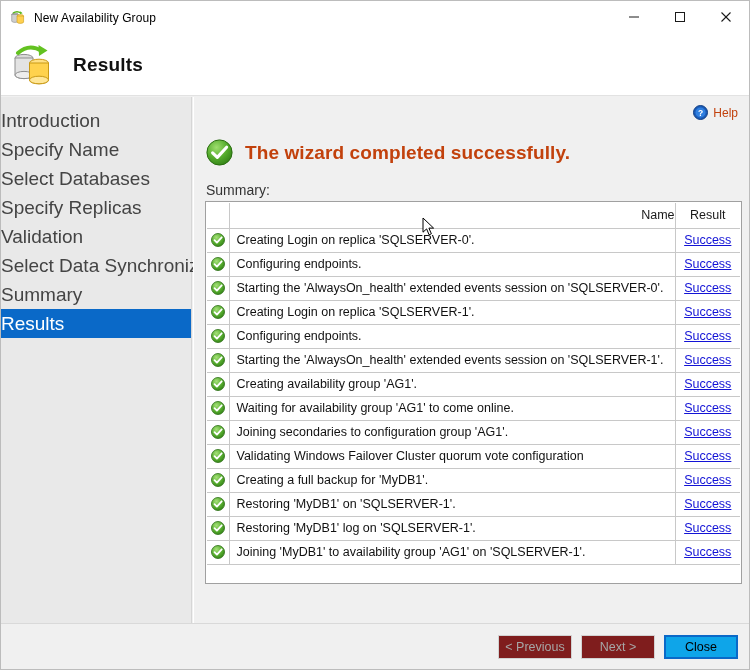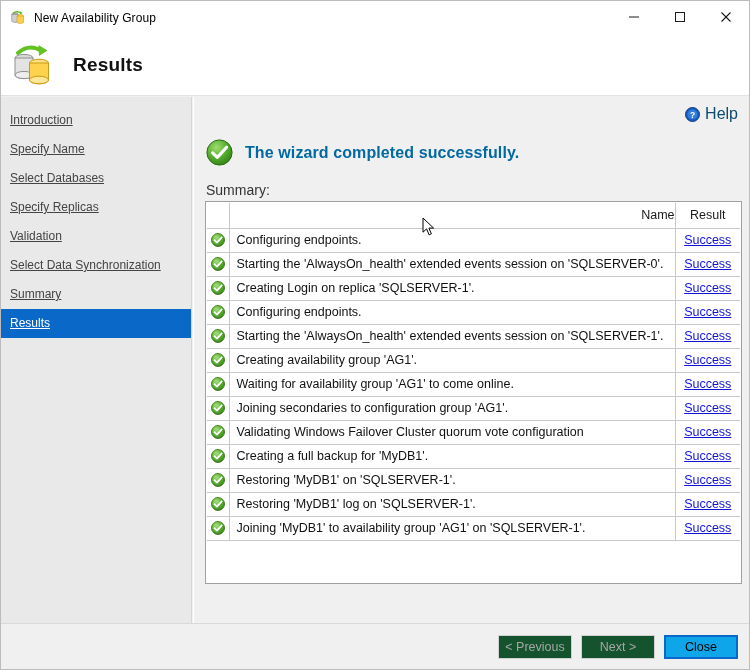--- a/index.html
+++ b/index.html
@@ -92,26 +92,24 @@
     top: 96px; left: 0;
     width: 191px;
     bottom: 0;
     background: #e9e9e9;
     padding-top: 9px;
     border-right: 1px solid #d6d6d6;
   }
   .nav-item {
     height: 29px;
     line-height: 29px;
-    padding-left: 9px;
-    font-size: 12px;
+    font-size: 19px;
     color: #444444;
     white-space: nowrap;
     cursor: default;
-    text-decoration: underline;
   }
   .nav-item.active {
     background: #0a69c8;
     color: #ffffff;
   }
 
   
   .content {
     position: absolute;
     top: 96px; left: 192px;
@@ -127,36 +125,36 @@
     align-items: center;
     gap: 5px;
     cursor: pointer;
   }
   .help-icon {
     width: 15px; height: 15px;
     flex: none;
     position: relative;
   }
   .help-text {
-    font-size: 16px;
-    color: #0c4a6e;
+    font-size: 12px;
+    color: #c2410c;
   }
 
   .status-row {
     position: absolute;
     top: 42px; left: 12px;
     display: flex;
     align-items: center;
     gap: 12px;
   }
   .status-icon { width: 27px; height: 27px; flex: none; position: relative; }
   .status-text {
-    font-size: 16px;
+    font-size: 19px;
     font-weight: bold;
-    color: #0369a1;
+    color: #c2410c;
     letter-spacing: 0.1px;
   }
 
   .summary-label {
     position: absolute;
     top: 85px; left: 12px;
     font-size: 14px;
     color: #333333;
   }
 
@@ -258,21 +256,21 @@
     background: #e1e1e1;
     border: 1px solid #adadad;
     color: #1a1a1a;
     cursor: default;
     display: flex;
     align-items: center;
     justify-content: center;
   }
   .btn.disabled {
     color: #a6a6a6;
-    background: #14532d;
+    background: #7f1d1d;
     border-color: #d2d2d2;
   }
   .btn.default {
     border: 2px solid #0a69c8;
     background: #0ea5e9;
     color: #000000;
   }
 
   
   .cursor {
@@ -399,20 +397,35 @@
                     <defs>
                       <radialGradient id="rg" cx="38%" cy="30%" r="80%">
                         <stop offset="0%" stop-color="#a5e178"></stop>
                         <stop offset="55%" stop-color="#57ad2f"></stop>
                         <stop offset="100%" stop-color="#2f7d14"></stop>
                       </radialGradient>
                     </defs>
                     <circle cx="7" cy="7" r="6.5" fill="url(#rg)" stroke="#2a6d11" stroke-width="0.8"></circle>
                     <path d="M3.5 7.2 L5.9 9.6 L10.7 4.3" fill="none" stroke="#ffffff" stroke-width="1.8" stroke-linecap="round" stroke-linejoin="round"></path>
                   </svg></span></td>
+              <td>Creating Login on replica 'SQLSERVER-0'.</td>
+              <td class="td-result"><span class="result-link">Success</span></td>
+            </tr>
+            <tr>
+              <td class="td-icon"><span class="row-check"><svg width="14" height="14" viewBox="0 0 14 14">
+                    <defs>
+                      <radialGradient id="rg" cx="38%" cy="30%" r="80%">
+                        <stop offset="0%" stop-color="#a5e178"></stop>
+                        <stop offset="55%" stop-color="#57ad2f"></stop>
+                        <stop offset="100%" stop-color="#2f7d14"></stop>
+                      </radialGradient>
+                    </defs>
+                    <circle cx="7" cy="7" r="6.5" fill="url(#rg)" stroke="#2a6d11" stroke-width="0.8"></circle>
+                    <path d="M3.5 7.2 L5.9 9.6 L10.7 4.3" fill="none" stroke="#ffffff" stroke-width="1.8" stroke-linecap="round" stroke-linejoin="round"></path>
+                  </svg></span></td>
               <td>Configuring endpoints.</td>
               <td class="td-result"><span class="result-link">Success</span></td>
             </tr>
             <tr>
               <td class="td-icon"><span class="row-check"><svg width="14" height="14" viewBox="0 0 14 14">
                     <defs>
                       <radialGradient id="rg" cx="38%" cy="30%" r="80%">
                         <stop offset="0%" stop-color="#a5e178"></stop>
                         <stop offset="55%" stop-color="#57ad2f"></stop>
                         <stop offset="100%" stop-color="#2f7d14"></stop>

